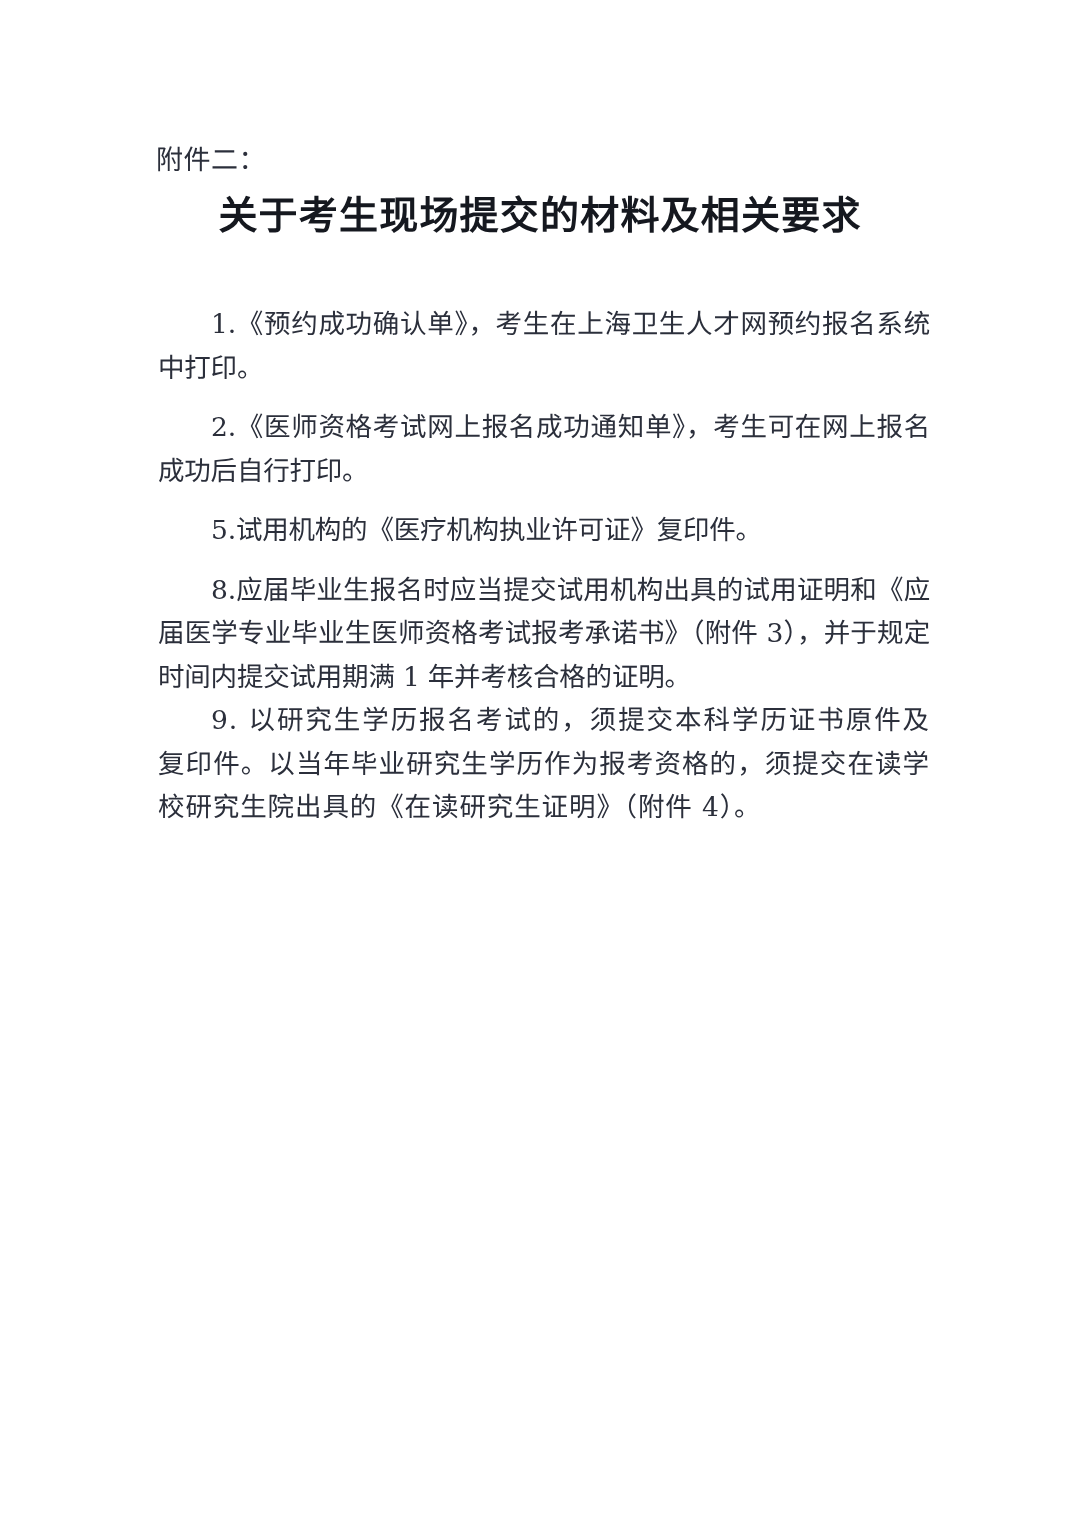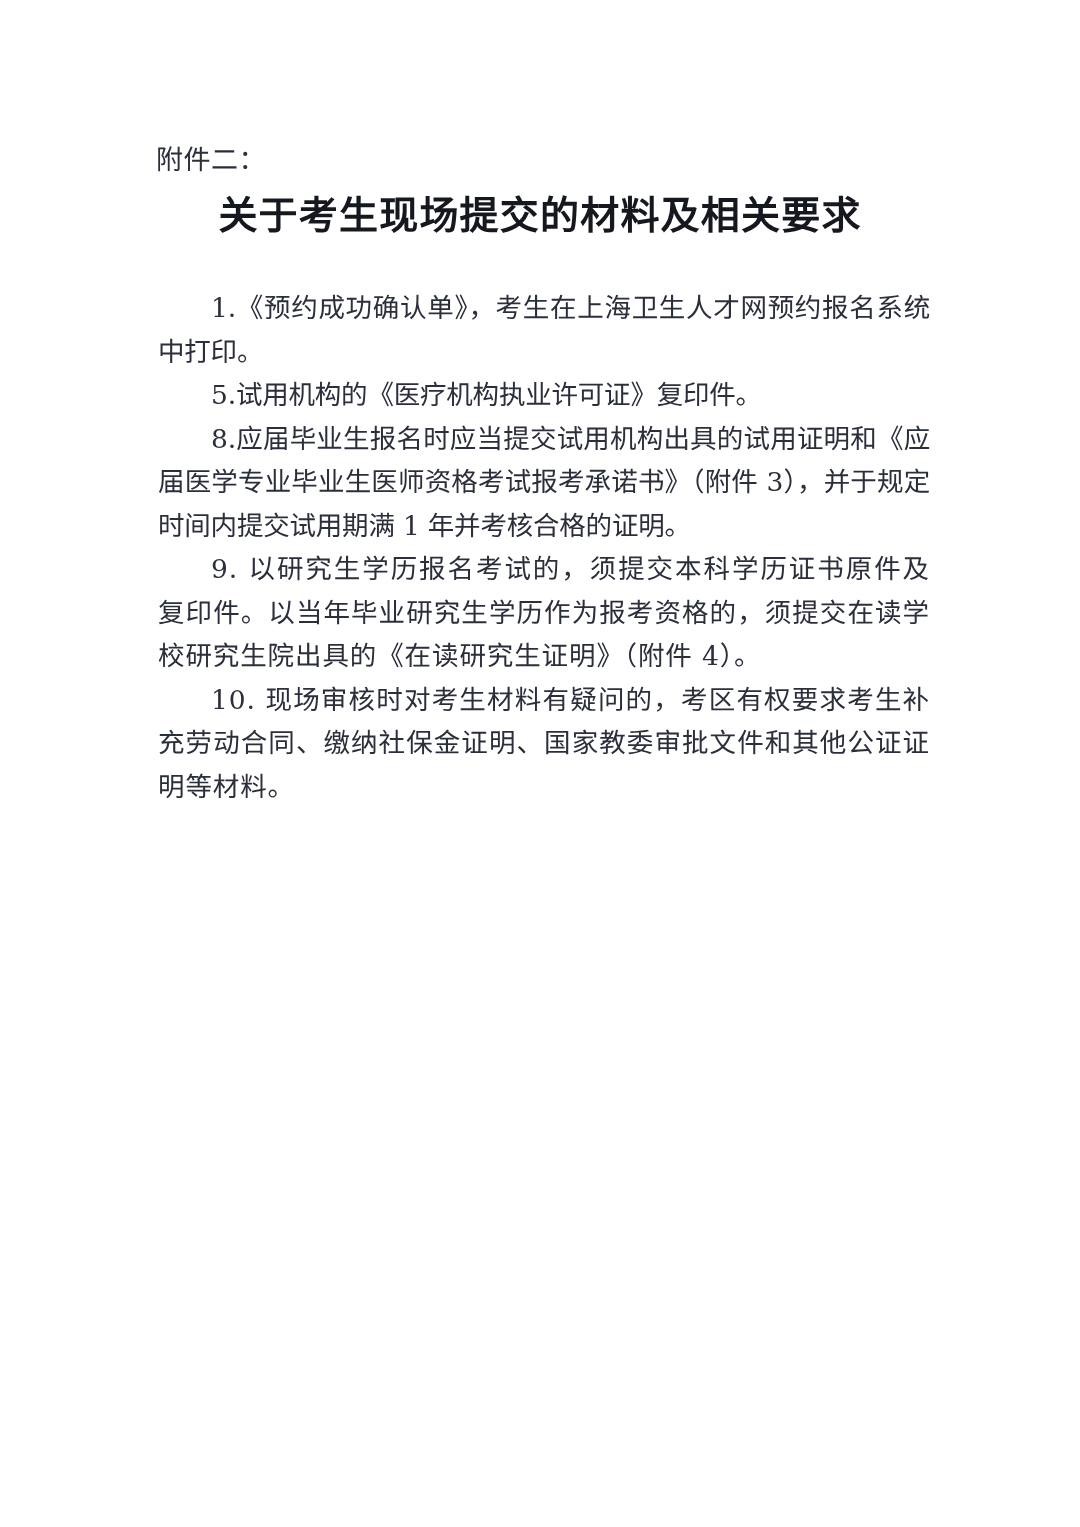--- a/index.html
+++ b/index.html
@@ -74,32 +74,32 @@
     text-justify: inter-character;
     text-indent: 53px;
     margin: 0;
     letter-spacing: 0.15px;
     word-break: break-all;
   }
   .para:last-child { text-align: justify; }
 
   
   .para.loose { letter-spacing: 0.9px; }
-  .para.tight { letter-spacing: -0.2px; }
+  .para.tight { letter-spacing: -0.2px; margin-top: 16px; }
 </style>
 </head>
 <body>
 
 <div class="page">
 
   <div class="attachment-label">附件二：</div>
 
   <div class="doc-title">关于考生现场提交的材料及相关要求</div>
 
   <div class="body-block">
     <p class="para tight">1.《预约成功确认单》，考生在上海卫生人才网预约报名系统中打印。</p>
+    <p class="para tight">2.《医师资格考试网上报名成功通知单》，考生可在网上报名成功后自行打印。</p>
     <p class="para tight">5.试用机构的《医疗机构执业许可证》复印件。</p>
     <p class="para tight">8.应届毕业生报名时应当提交试用机构出具的试用证明和《应届医学专业毕业生医师资格考试报考承诺书》（附件 3），并于规定时间内提交试用期满 1 年并考核合格的证明。</p>
     <p class="para loose">9. 以研究生学历报名考试的，须提交本科学历证书原件及复印件。以当年毕业研究生学历作为报考资格的，须提交在读学校研究生院出具的《在读研究生证明》（附件 4）。</p>
-    <p class="para loose">10. 现场审核时对考生材料有疑问的，考区有权要求考生补充劳动合同、缴纳社保金证明、国家教委审批文件和其他公证证明等材料。</p>
   </div>
 
 </div>
 
 </body></html>

